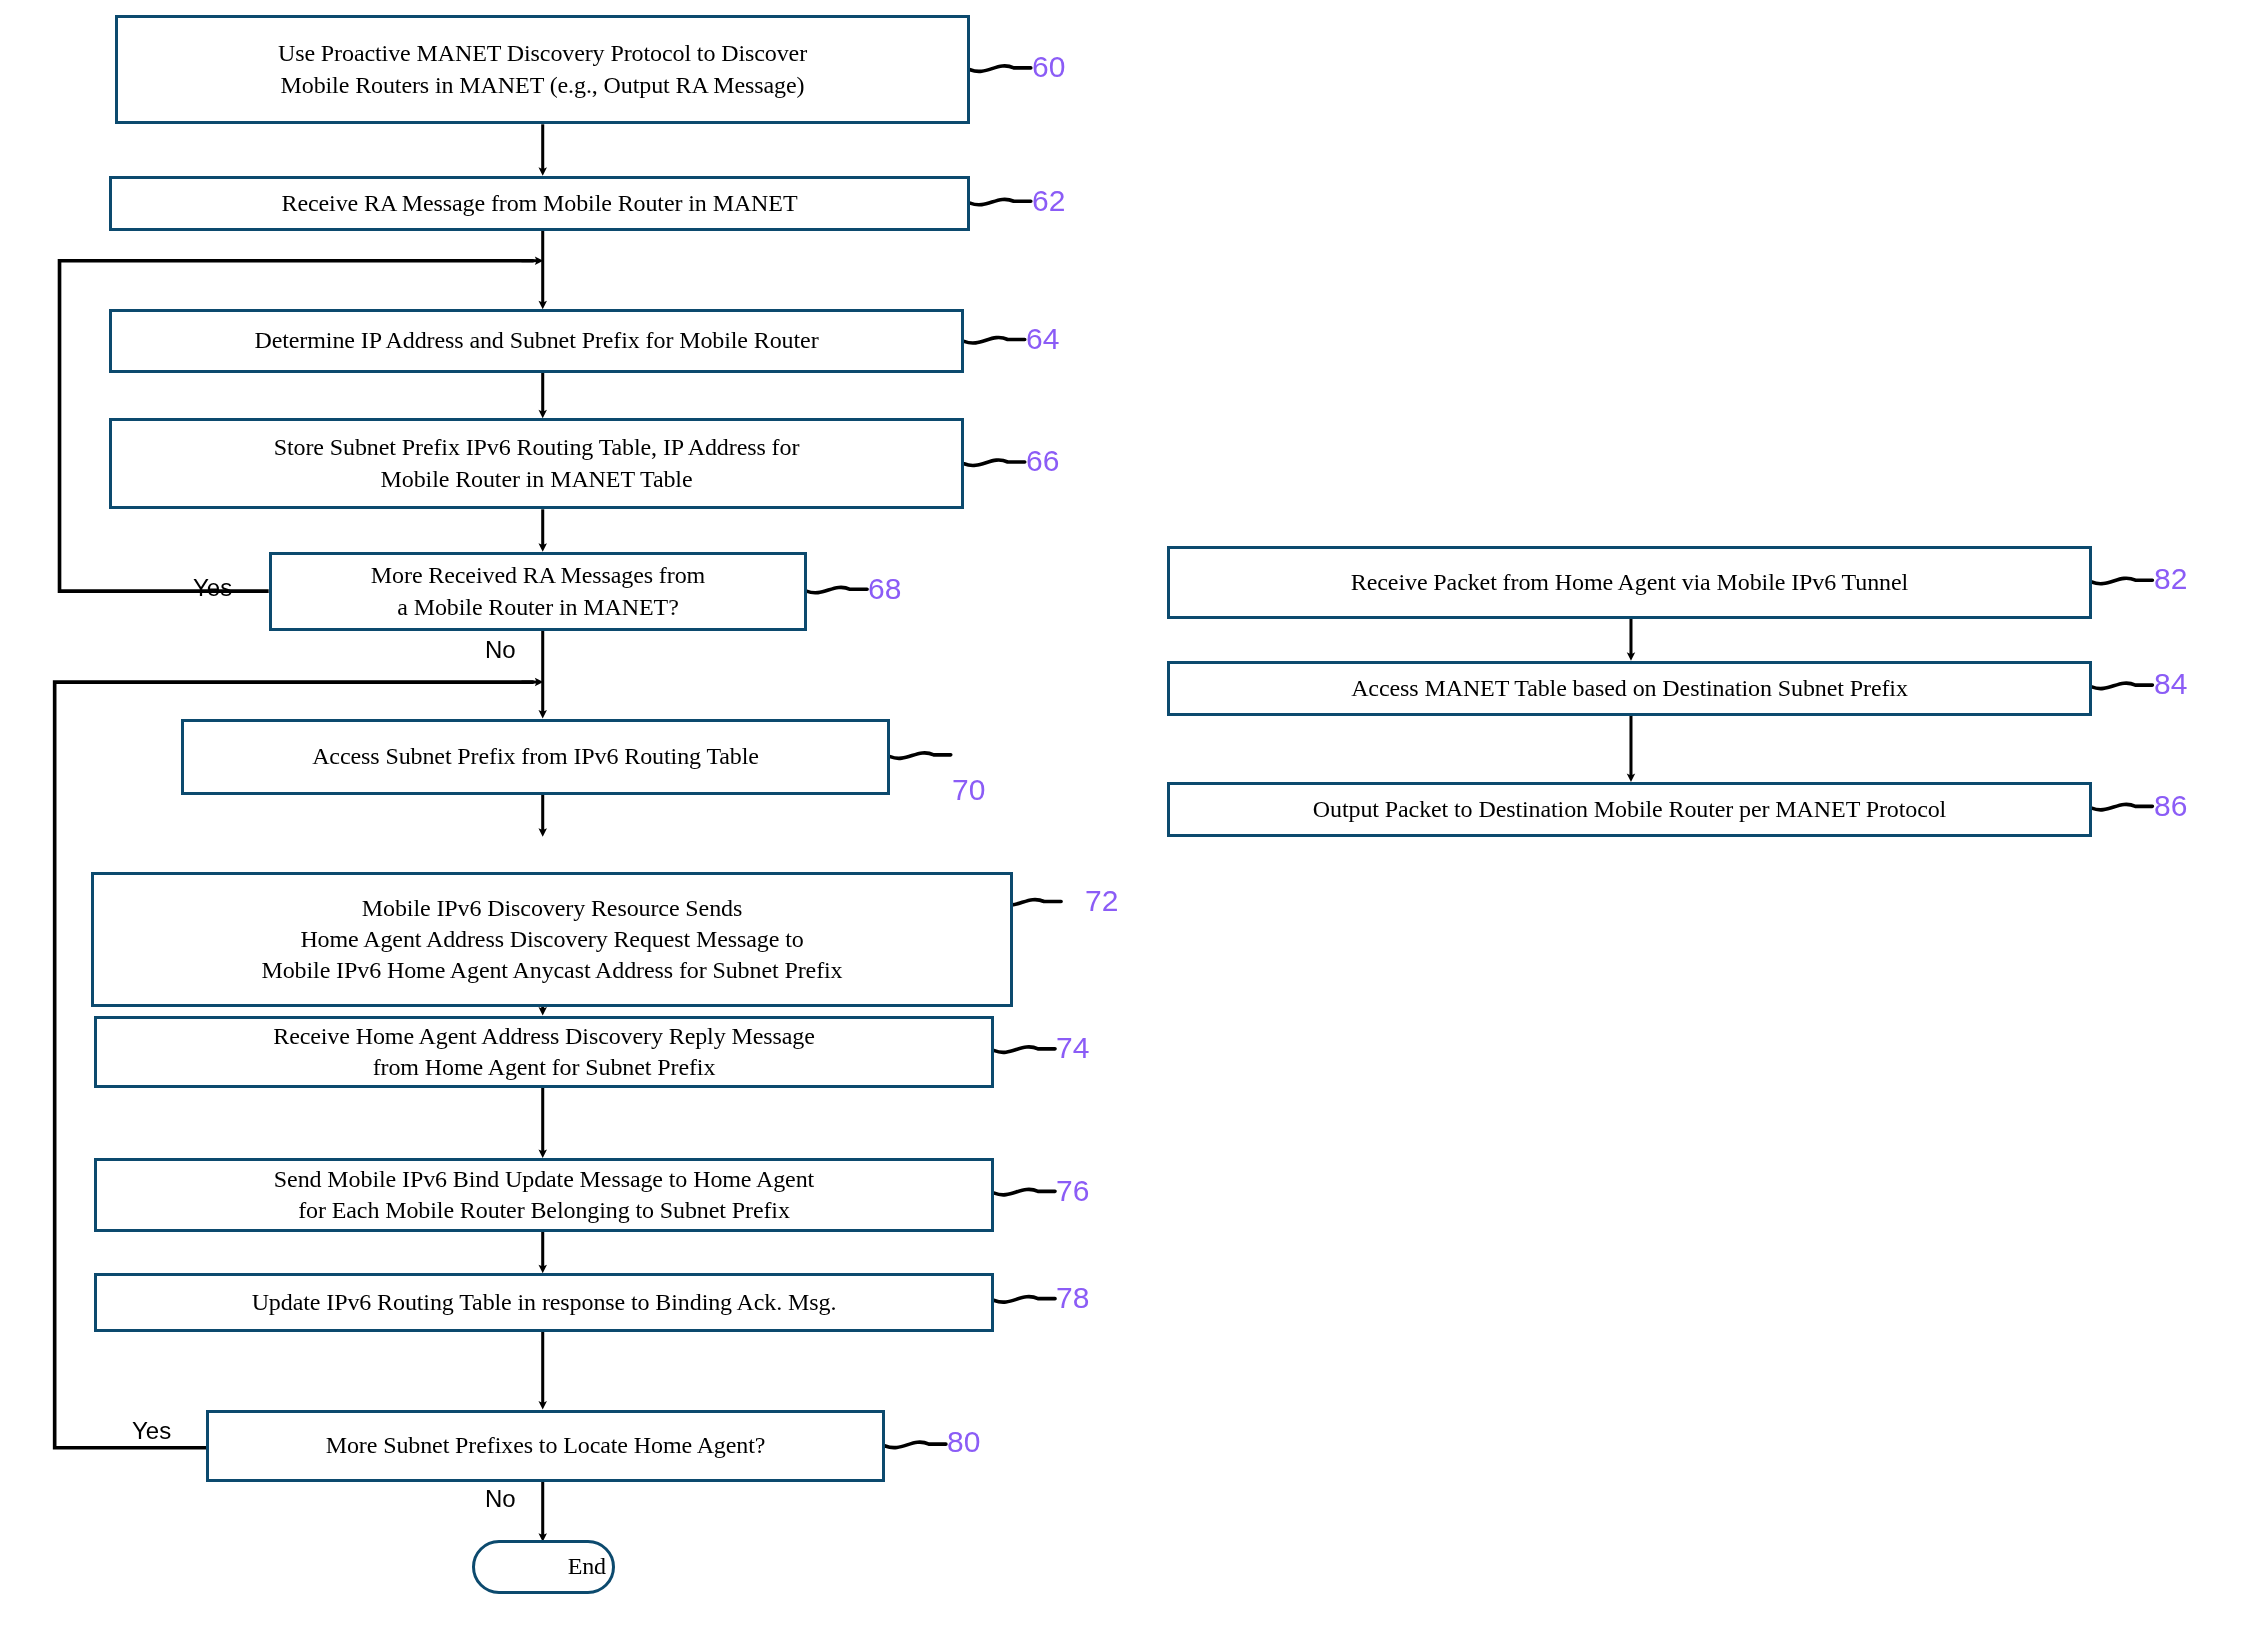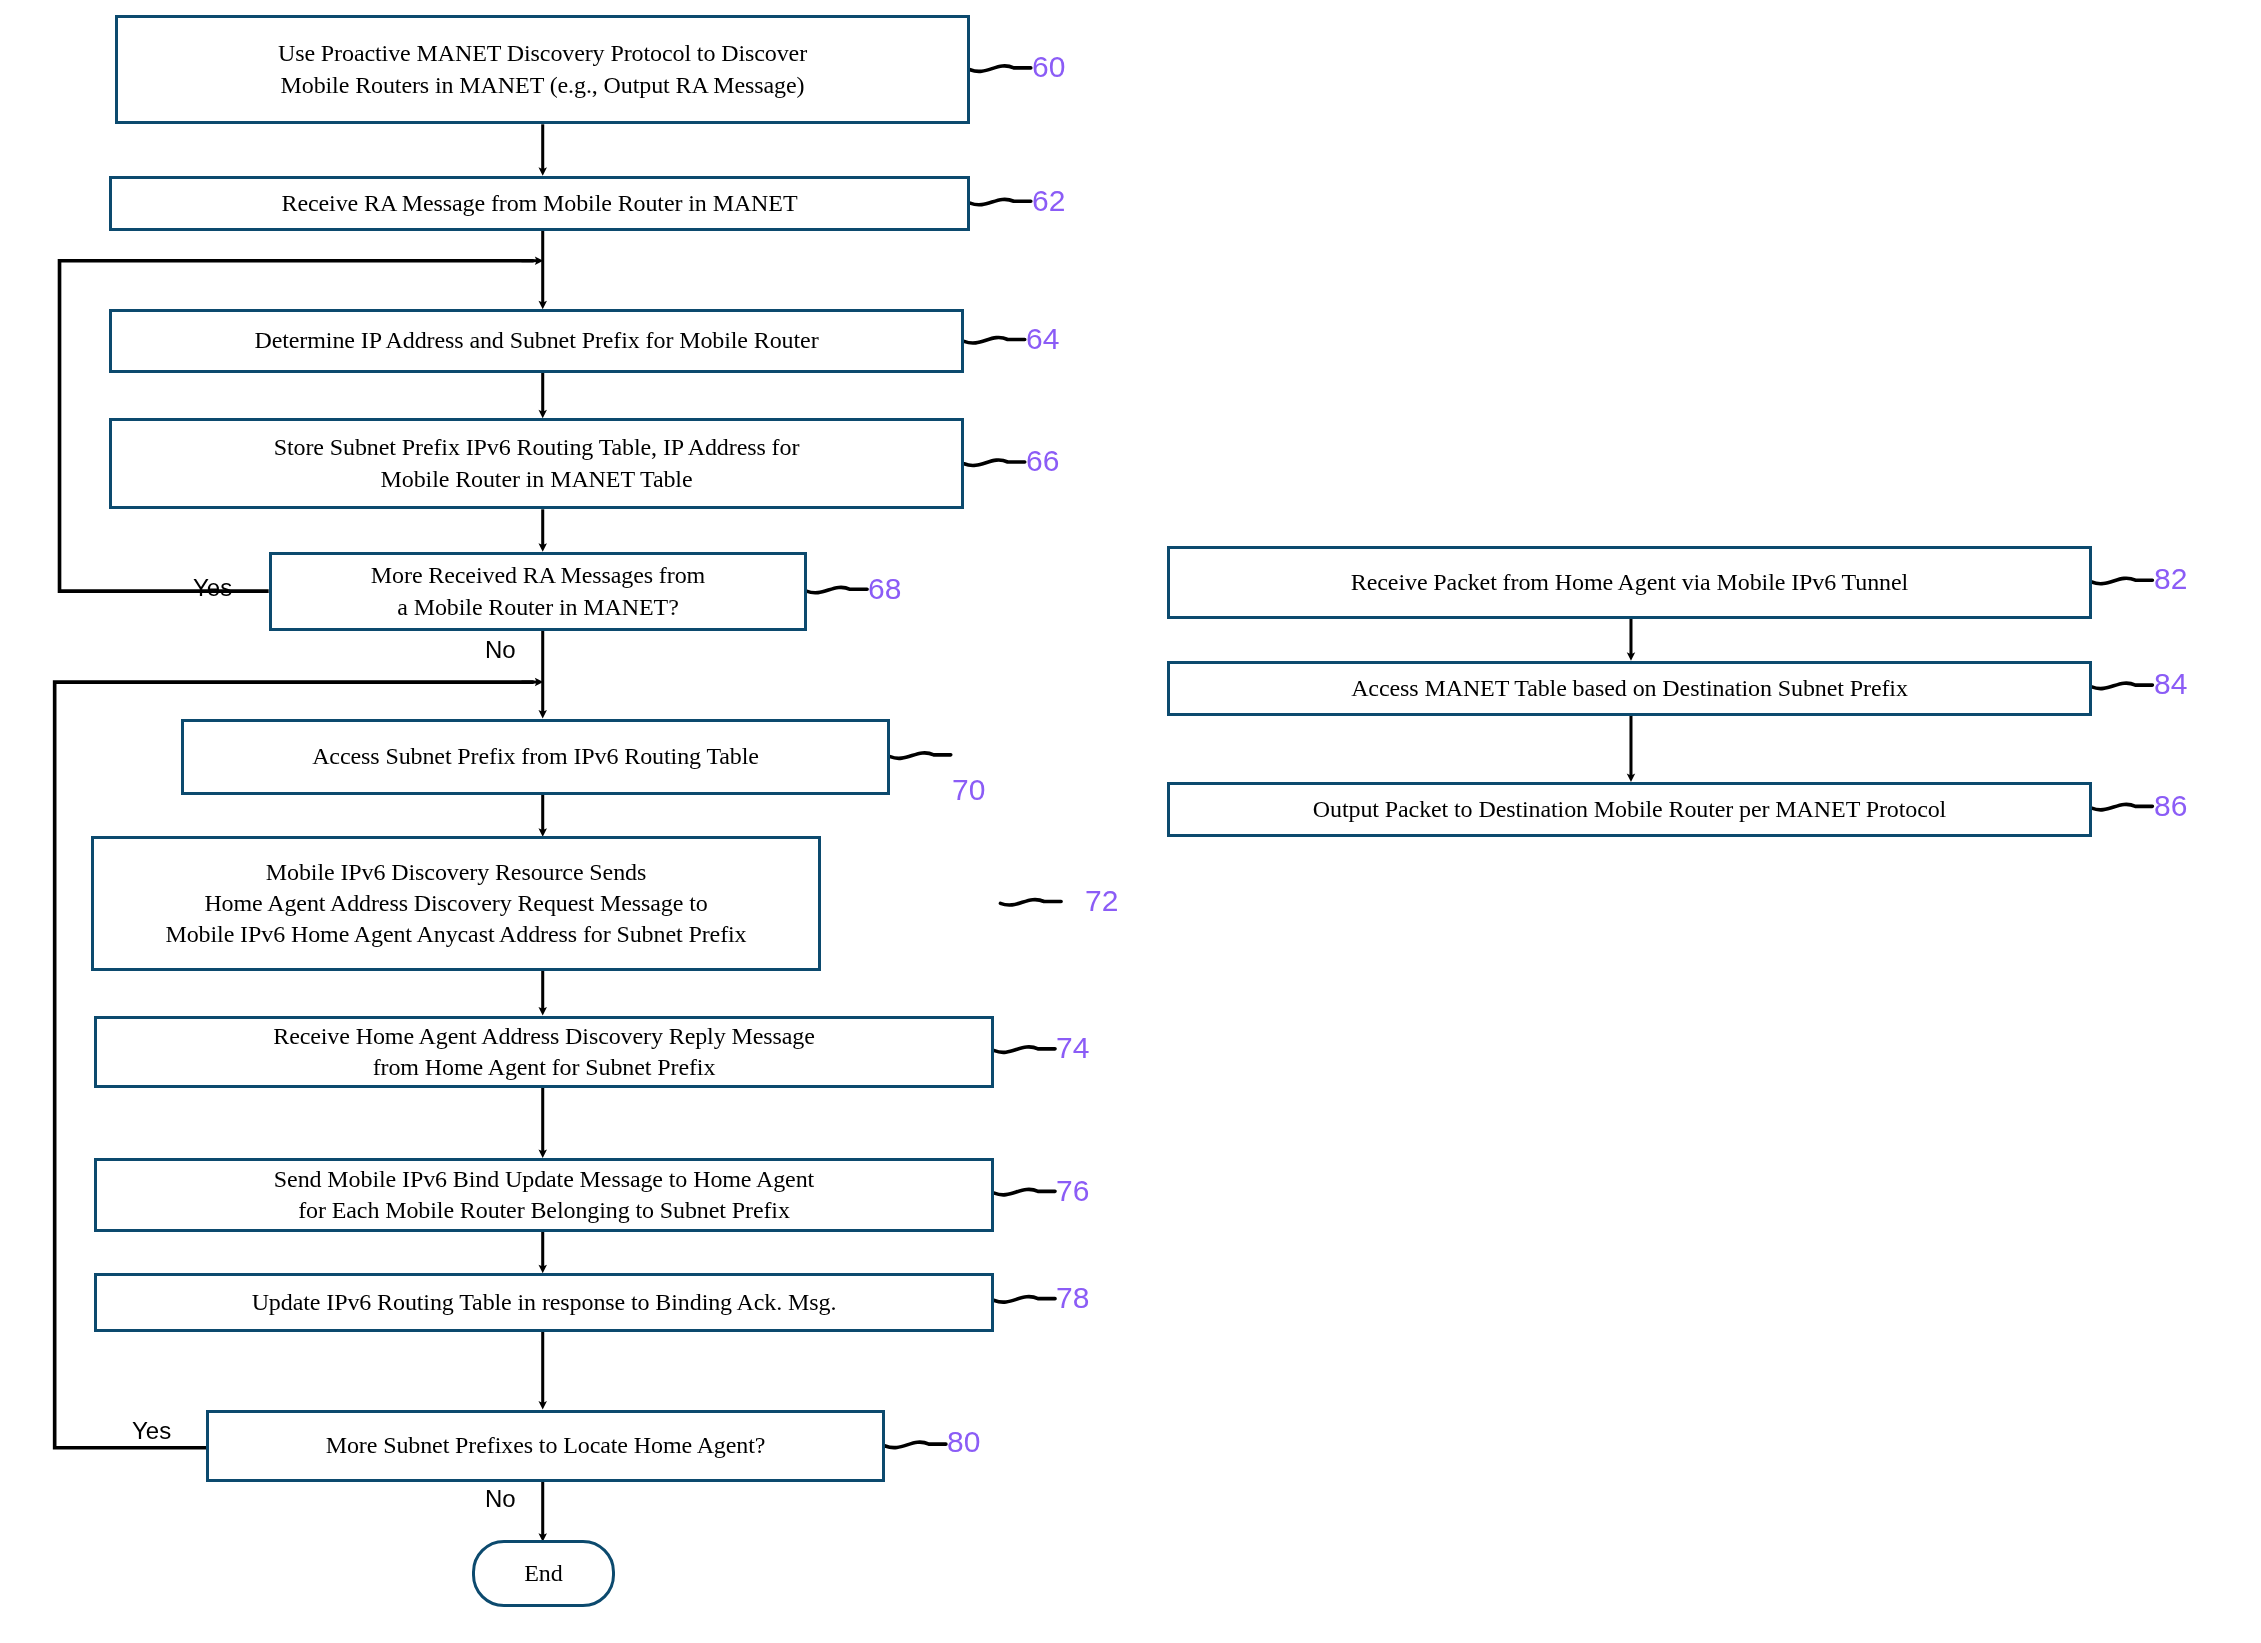--- a/index.html
+++ b/index.html
@@ -143,21 +143,21 @@
   </div>
   <div class="reflabel" style="left:868px;top:574px;">68</div>
   <div class="edgelabel" style="left:193px;top:576px;">Yes</div>
   <div class="edgelabel" style="left:485px;top:638px;">No</div>
 
   <div class="node" style="left:181px;top:719px;width:709px;height:76px;">
     <span>Access Subnet Prefix from IPv6 Routing Table</span>
   </div>
   <div class="reflabel" style="left:952px;top:775px;text-align:center;">70</div>
 
-  <div class="node" style="left:91px;top:836px;width:730px;height:135px;">
+  <div class="node" style="left:91px;top:872px;width:922px;height:135px;">
     <span>
       <span>Mobile IPv6 Discovery Resource Sends</span>
       <span>Home Agent Address Discovery Request Message to</span>
       <span>Mobile IPv6 Home Agent Anycast Address for Subnet Prefix</span>
     </span>
   </div>
   <div class="reflabel" style="left:1062px;top:886px;margin-left:23px;">72</div>
 
   <div class="node" style="left:94px;top:1016px;width:900px;height:72px;">
     <span>
@@ -180,21 +180,21 @@
   </div>
   <div class="reflabel" style="left:1056px;top:1283px;">78</div>
 
   <div class="node" style="left:206px;top:1410px;width:679px;height:72px;">
     <span>More Subnet Prefixes to Locate Home Agent?</span>
   </div>
   <div class="reflabel" style="left:947px;top:1427px;">80</div>
   <div class="edgelabel" style="left:132px;top:1419px;">Yes</div>
   <div class="edgelabel" style="left:485px;top:1487px;">No</div>
 
-  <div class="node terminator" style="left:472px;top:1540px;width:143px;height:67px;">
+  <div class="node terminator" style="left:472px;top:1540px;width:143px;height:54px;text-align:right;">
     <span>End</span>
   </div>
 
   <div class="node" style="left:1167px;top:546px;width:925px;height:73px;">
     <span>Receive Packet from Home Agent via Mobile IPv6 Tunnel</span>
   </div>
   <div class="reflabel" style="left:2154px;top:564px;">82</div>
 
   <div class="node" style="left:1167px;top:661px;width:925px;height:55px;">
     <span>Access MANET Table based on Destination Subnet Prefix</span>

